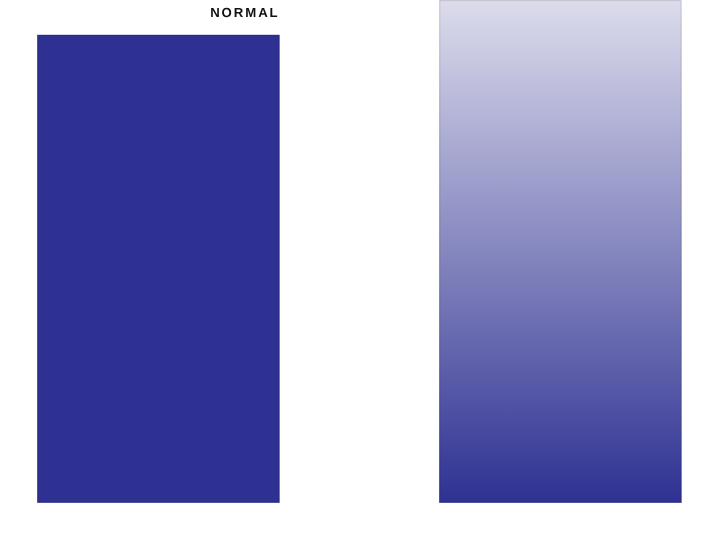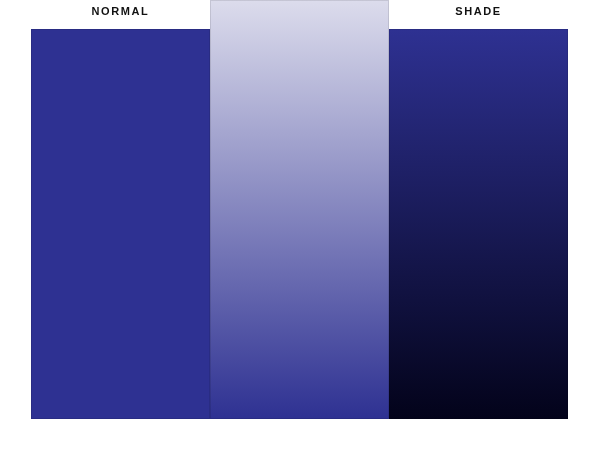--- a/index.html
+++ b/index.html
@@ -34,21 +34,21 @@
     flex-direction: row;
     justify-content: space-between;
     align-items: flex-start;
   }
 
   .column {
     width: 202px;
     height: 419px;
     display: flex;
     flex-direction: column;
-    align-items: center;
+    align-items: flex-end;
   }
 
   .column-label {
     height: 29px;
     line-height: 23px;
     text-align: center;
     font-size: 11px;
     font-weight: bold;
     letter-spacing: 1.6px;
     color: #111111;
@@ -86,20 +86,16 @@
 
     <div class="column">
       <div class="column-label">NORMAL</div>
       <div class="swatch swatch-normal" style="background: rgb(46, 49, 146);"></div>
     </div>
 
     <div class="column">
       <div class="swatch swatch-tint" style="background: linear-gradient(rgb(220, 220, 236) 0%, rgb(46, 49, 146) 100%);"></div>
     </div>
 
-    <div class="column">
-      <div class="column-label">SHADE</div>
-      <div class="swatch swatch-shade" style="background: linear-gradient(rgb(46, 49, 146) 0%, rgb(3, 3, 26) 100%);"></div>
-    </div>
 
   </div>
 
 </div>
 
 </body></html>

